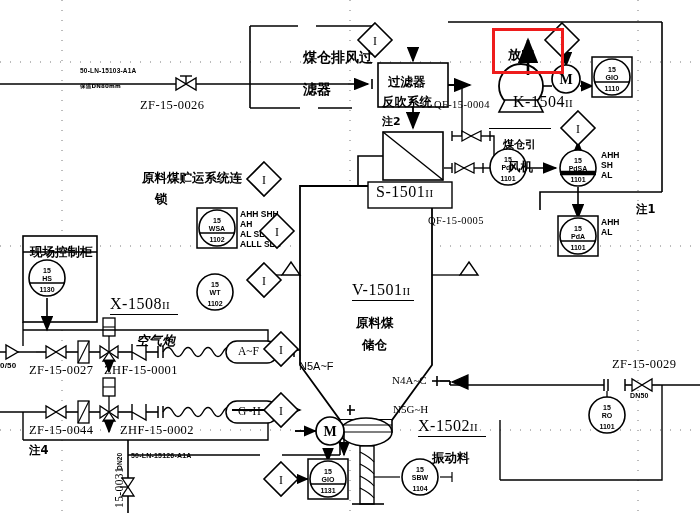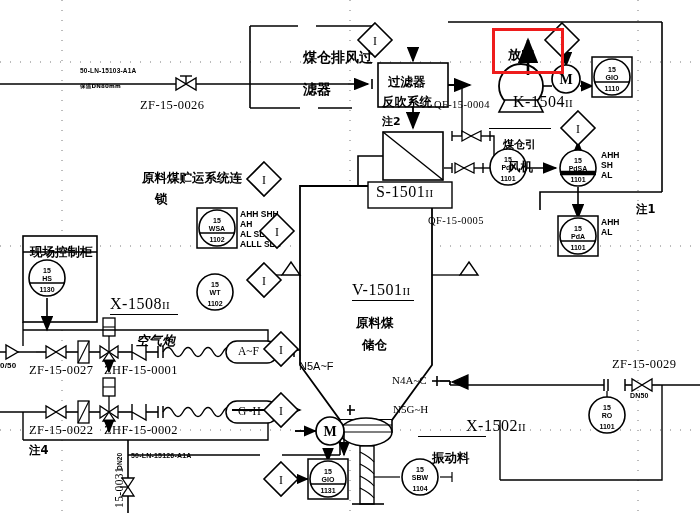--- a/index.html
+++ b/index.html
@@ -444,40 +444,40 @@
   <div class="lbl" style="left:352px;top:300px;width:62px;border-top:1.4px solid #000;height:0;"></div>
   <div class="lbl cn" style="left:356px;top:309px;font-size:12.5px;">原料煤</div>
   <div class="lbl cn" style="left:362px;top:331px;font-size:12.5px;">储仓</div>
 
   <div class="lbl tagbig" style="left:110px;top:296px;"><span>X-1508</span><span style="font-size:11px;">II</span></div>
   <div class="lbl" style="left:110px;top:314px;width:68px;border-top:1.4px solid #000;height:0;"></div>
   <div class="lbl cn" style="left:136px;top:326px;font-size:13px;font-style:italic;">空气炮</div>
 
   <div class="lbl pipecode" style="left:29px;top:364px;">ZF-15-0027</div>
   <div class="lbl pipecode" style="left:104px;top:364px;">ZHF-15-0001</div>
-  <div class="lbl pipecode" style="left:29px;top:424px;">ZF-15-0022</div>
-  <div class="lbl pipecode" style="left:104px;top:424px;">ZHF-15-0002</div>
+  <div class="lbl pipecode" style="left:29px;top:424px;">ZF-15-0044</div>
+  <div class="lbl pipecode" style="left:120px;top:424px;">ZHF-15-0002</div>
   <div class="lbl cn" style="left:29px;top:437px;font-size:11.5px;">注4</div>
 
   <div class="lbl tiny" style="left:0px;top:362px;font-size:8px;">0/50</div>
   <div class="lbl tiny vert" style="left:117px;top:470px;font-size:6.5px;transform:rotate(-90deg);">DN20</div>
   <div class="lbl tiny" style="left:630px;top:392px;font-size:7px;">DN50</div>
 
   <div class="lbl pipecode vert" style="left:114px;top:508px;font-size:11.5px;transform:rotate(-90deg);">15-0031</div>
 
   <div class="lbl tiny" style="left:131px;top:452px;font-size:7px;">50-LN-15126-A1A</div>
 
   <div class="lbl pipecode" style="left:612px;top:358px;">ZF-15-0029</div>
 
   <div class="lbl" style="left:299px;top:361px;font-size:11px;font-family:Liberation Sans, sans-serif;">N5A~F</div>
   <div class="lbl" style="left:392px;top:375px;font-size:11px;font-family:'Liberation Serif',serif;">N4A~C</div>
   <div class="lbl" style="left:353px;top:404px;font-size:11px;font-family:'Liberation Serif',serif;margin-left:40px;">N5G~H</div>
 
   <div class="lbl" style="left:238px;top:346px;font-size:11.5px;font-family:'Liberation Serif',serif;">A~F</div>
   <div class="lbl" style="left:238px;top:406px;font-size:11.5px;font-family:'Liberation Serif',serif;">G~H</div>
 
-  <div class="lbl tagbig" style="left:418px;top:418px;margin-left:48px;"><span>X-1502</span><span style="font-size:11px;">II</span></div>
+  <div class="lbl tagbig" style="left:418px;top:418px;"><span>X-1502</span><span style="font-size:11px;">II</span></div>
   <div class="lbl" style="left:418px;top:436px;width:68px;border-top:1.4px solid #000;height:0;"></div>
   <div class="lbl cn" style="left:432px;top:444px;font-size:12.5px;">振动料</div>
 
   <div class="redbox" id="redbox" style="left: 492px; top: 28px; width: 72px; height: 46px; border-color: rgb(238, 28, 28);"></div>
 
 </div>
 
 </body></html>

